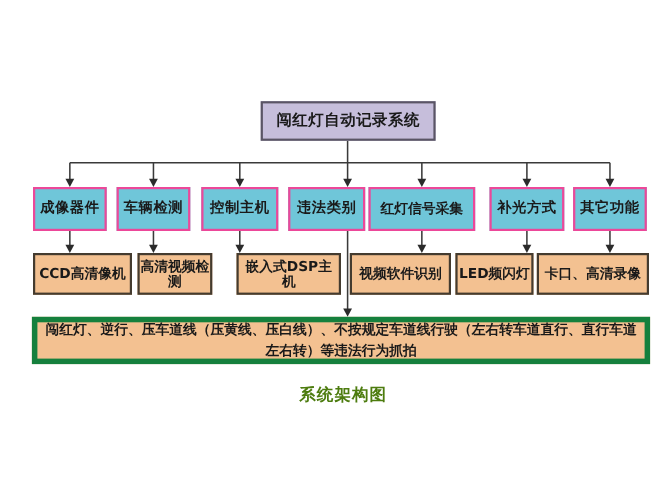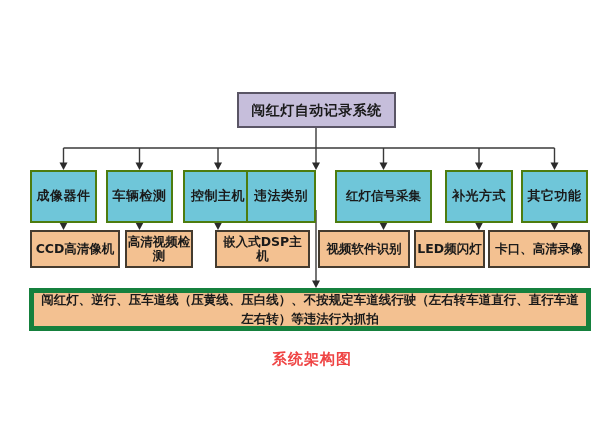--- a/index.html
+++ b/index.html
@@ -6,34 +6,34 @@
   .stage{
     position:relative;width:600px;height:440px;background:#ffffff;overflow:hidden;
     font-family:"DejaVu Sans","Liberation Sans",sans-serif;color:#1a1a1a;
   }
   .connectors{position:absolute;left:0;top:0;width:600px;height:440px;z-index:0;}
   .box{
     position:absolute;box-sizing:border-box;display:flex;align-items:center;justify-content:center;
     text-align:center;font-weight:600;z-index:1;line-height:1.15;letter-spacing:0.5px;
   }
   .root{left:237px;top:92px;width:159px;height:36px;background:#c6bedb;border:2px solid #5a5565;font-size:14px;}
-  .lv2{top:170px;height:53px;background:#6fc6d9;border:2px solid #4d7c0f;font-size:13px;}
+  .lv2{top:170px;height:40px;background:#6fc6d9;border:2px solid #ec4899;font-size:13px;}
   .lv3{top:230px;height:38px;background:#f3c191;border:2px solid #443b2f;font-size:12.5px;letter-spacing:0;}
   .n21{left:30px;width:67px;}  .n22{left:106px;width:67px;} .n23{left:183px;width:70px;}
-  .n24{left:246px;width:70px;} .n25{left:335px;width:97px;font-size:12.5px;letter-spacing:0;}
+  .n24{left:262px;width:70px;} .n25{left:335px;width:97px;font-size:12.5px;letter-spacing:0;}
   .n26{left:445px;width:68px;} .n27{left:521px;width:67px;}
   .n31{left:30px;width:90px;}  .n32{left:125px;width:68px;} .n33{left:215px;width:95px;}
   .n34{left:318px;width:92px;} .n35{left:414px;width:71px;} .n36{left:488px;width:102px;}
   .wide{
     left:29px;top:288px;width:562px;height:43px;background:#f3c191;border:5px solid #15803d;
     font-size:12.5px;line-height:1.45;letter-spacing:0;padding:1px 6px;
   }
   .caption{
     position:absolute;left:0;top:350px;width:600px;padding-left:24px;box-sizing:border-box;
-    text-align:center;font-size:15px;font-weight:600;color:#ef4444;letter-spacing:1px;z-index:1;
+    text-align:center;font-size:15px;font-weight:600;color:#4d7c0f;letter-spacing:1px;z-index:1;
   }
   .cline{stroke:#3a3a3a;stroke-width:1.4;fill:none;}
   .ahead{fill:#2b2b2b;stroke:none;}
 </style>
 </head>
 <body>
 
 <div class="stage">
 
   <svg class="connectors" viewBox="0 0 600 440" xmlns="http://www.w3.org/2000/svg">

